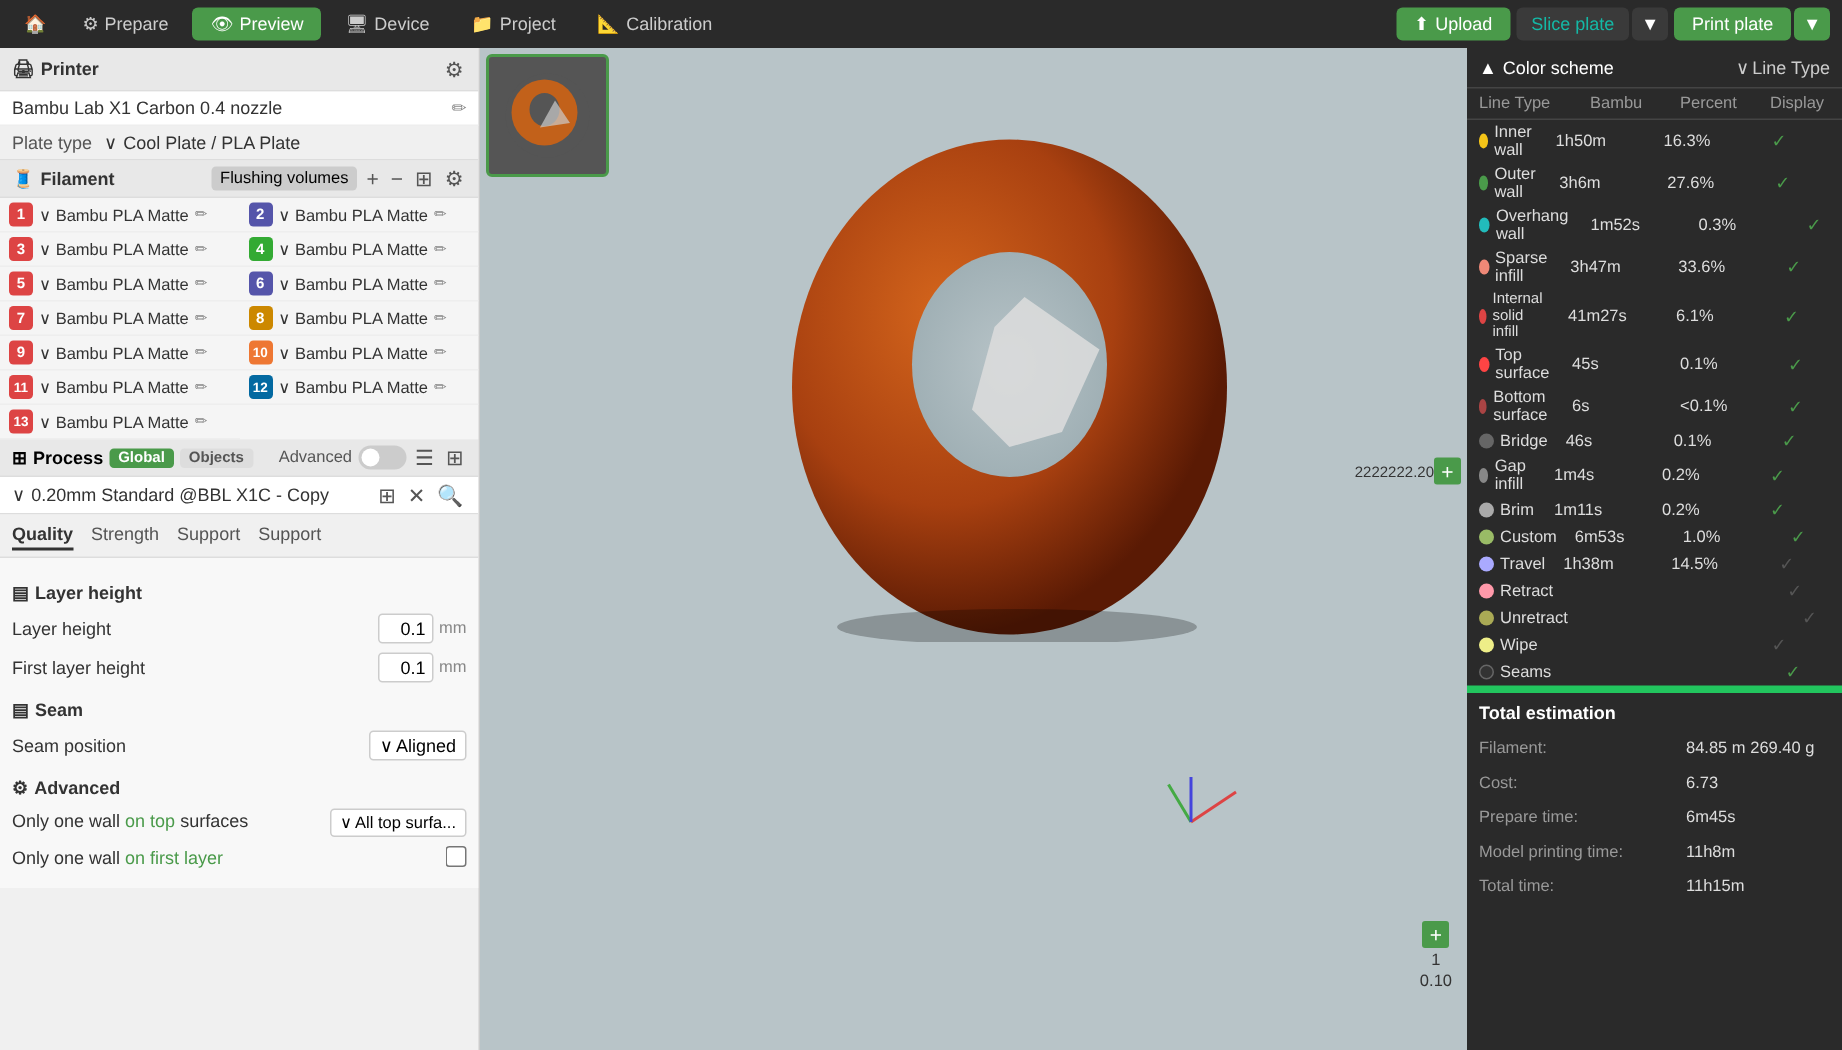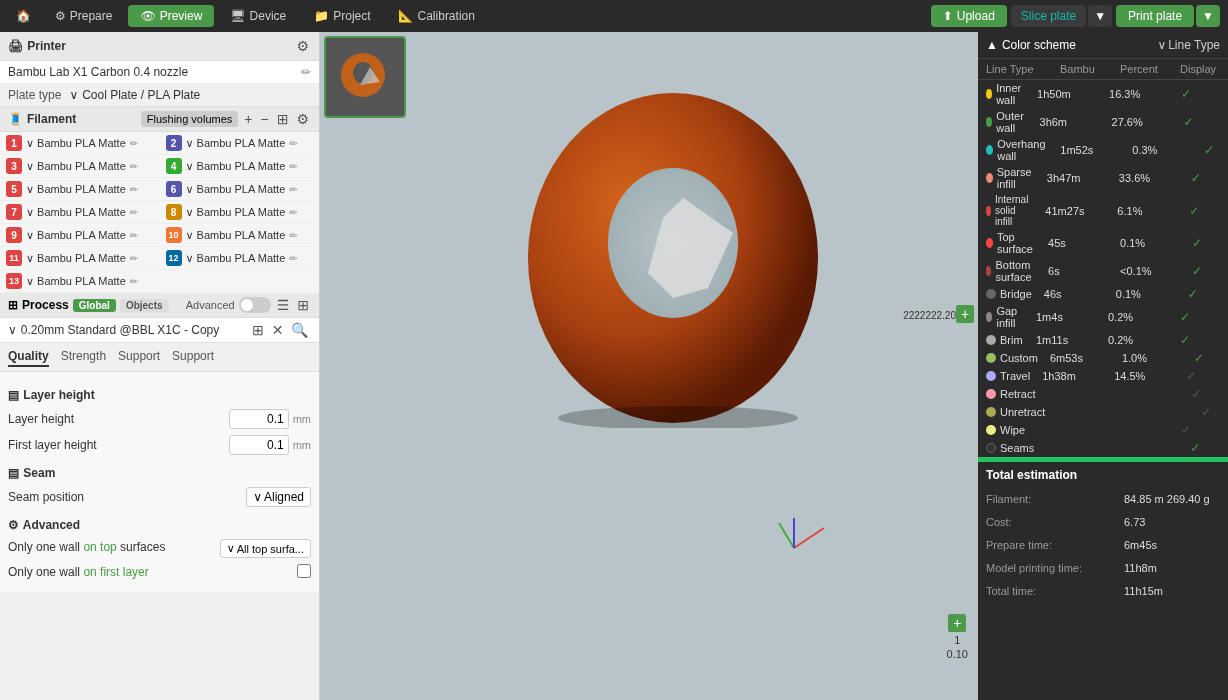--- a/index.html
+++ b/index.html
@@ -58,21 +58,21 @@
     
     .quality-tabs { display: flex; padding: 4px 8px; background: #f0f0f0; border-bottom: 1px solid #ddd; gap: 12px; }
     .qtab { font-size: 12px; color: #555; cursor: pointer; padding: 2px 0; border-bottom: 2px solid transparent; }
     .qtab.active { color: #333; border-bottom: 2px solid #333; font-weight: bold; }
 
     
     .settings-body { padding: 8px; background: #f8f8f8; }
     .settings-group-title { display: flex; align-items: center; gap: 4px; font-weight: bold; font-size: 12px; color: #333; margin: 8px 0 4px; }
     .settings-row { display: flex; align-items: center; justify-content: space-between; padding: 3px 0; }
     .settings-label { font-size: 12px; color: #333; flex: 1; }
-    .settings-input { width: 60px; background: #fff; border: 1px solid #ccc; border-radius: 3px; padding: 2px 4px; font-size: 12px; text-align: right; }
+    .settings-input { width: 37px; background: #fff; border: 1px solid #ccc; border-radius: 3px; padding: 2px 4px; font-size: 12px; text-align: right; }
     .settings-unit { font-size: 11px; color: #888; margin-left: 4px; }
     .settings-select { display: flex; align-items: center; gap: 2px; background: #fff; border: 1px solid #ccc; border-radius: 3px; padding: 2px 6px; font-size: 12px; cursor: pointer; }
     .settings-checkbox { width: 14px; height: 14px; }
     .seam-row { display: flex; align-items: center; justify-content: space-between; padding: 3px 0; }
     .advanced-row { display: flex; align-items: flex-start; justify-content: space-between; padding: 3px 0; }
     .advanced-label { font-size: 12px; color: #333; flex: 1; line-height: 1.4; }
 
     
     .center-view { flex: 1; position: relative; background: #b8c4c8; overflow: hidden; }
     .thumbnail-strip { position: absolute; top: 0; left: 0; width: 90px; display: flex; flex-direction: column; gap: 2px; padding: 4px; }

